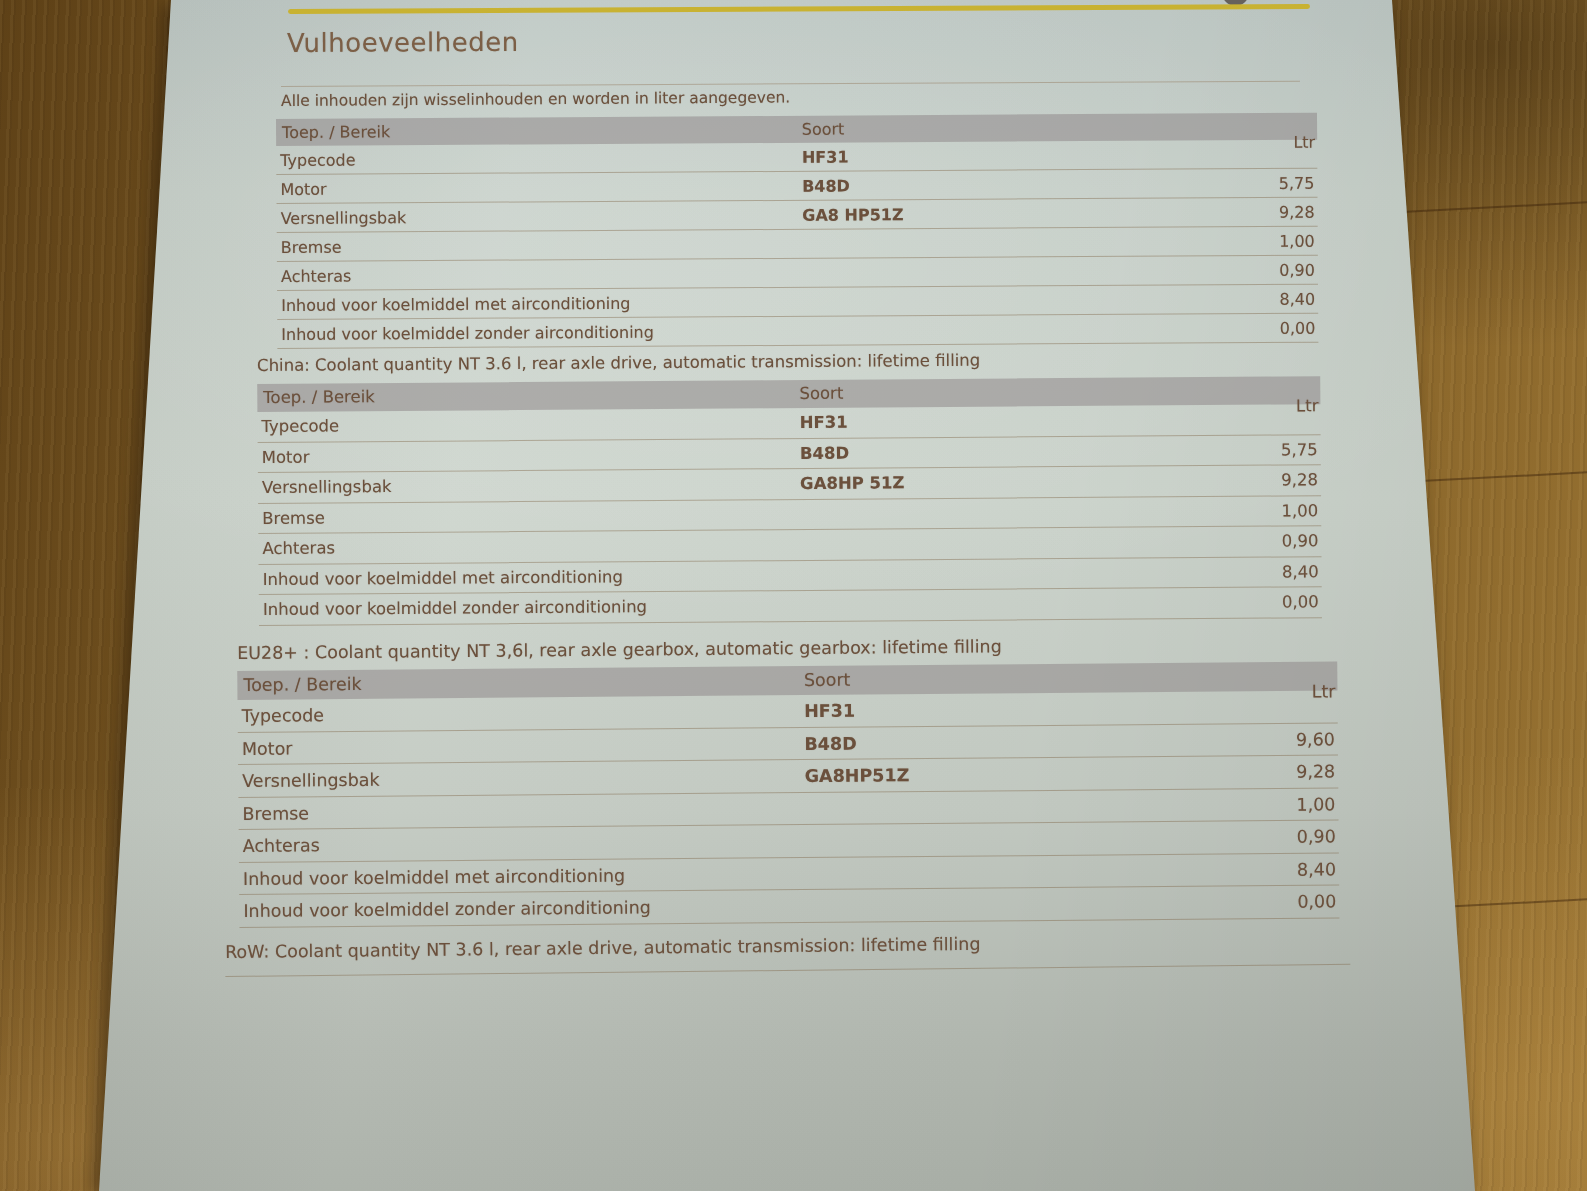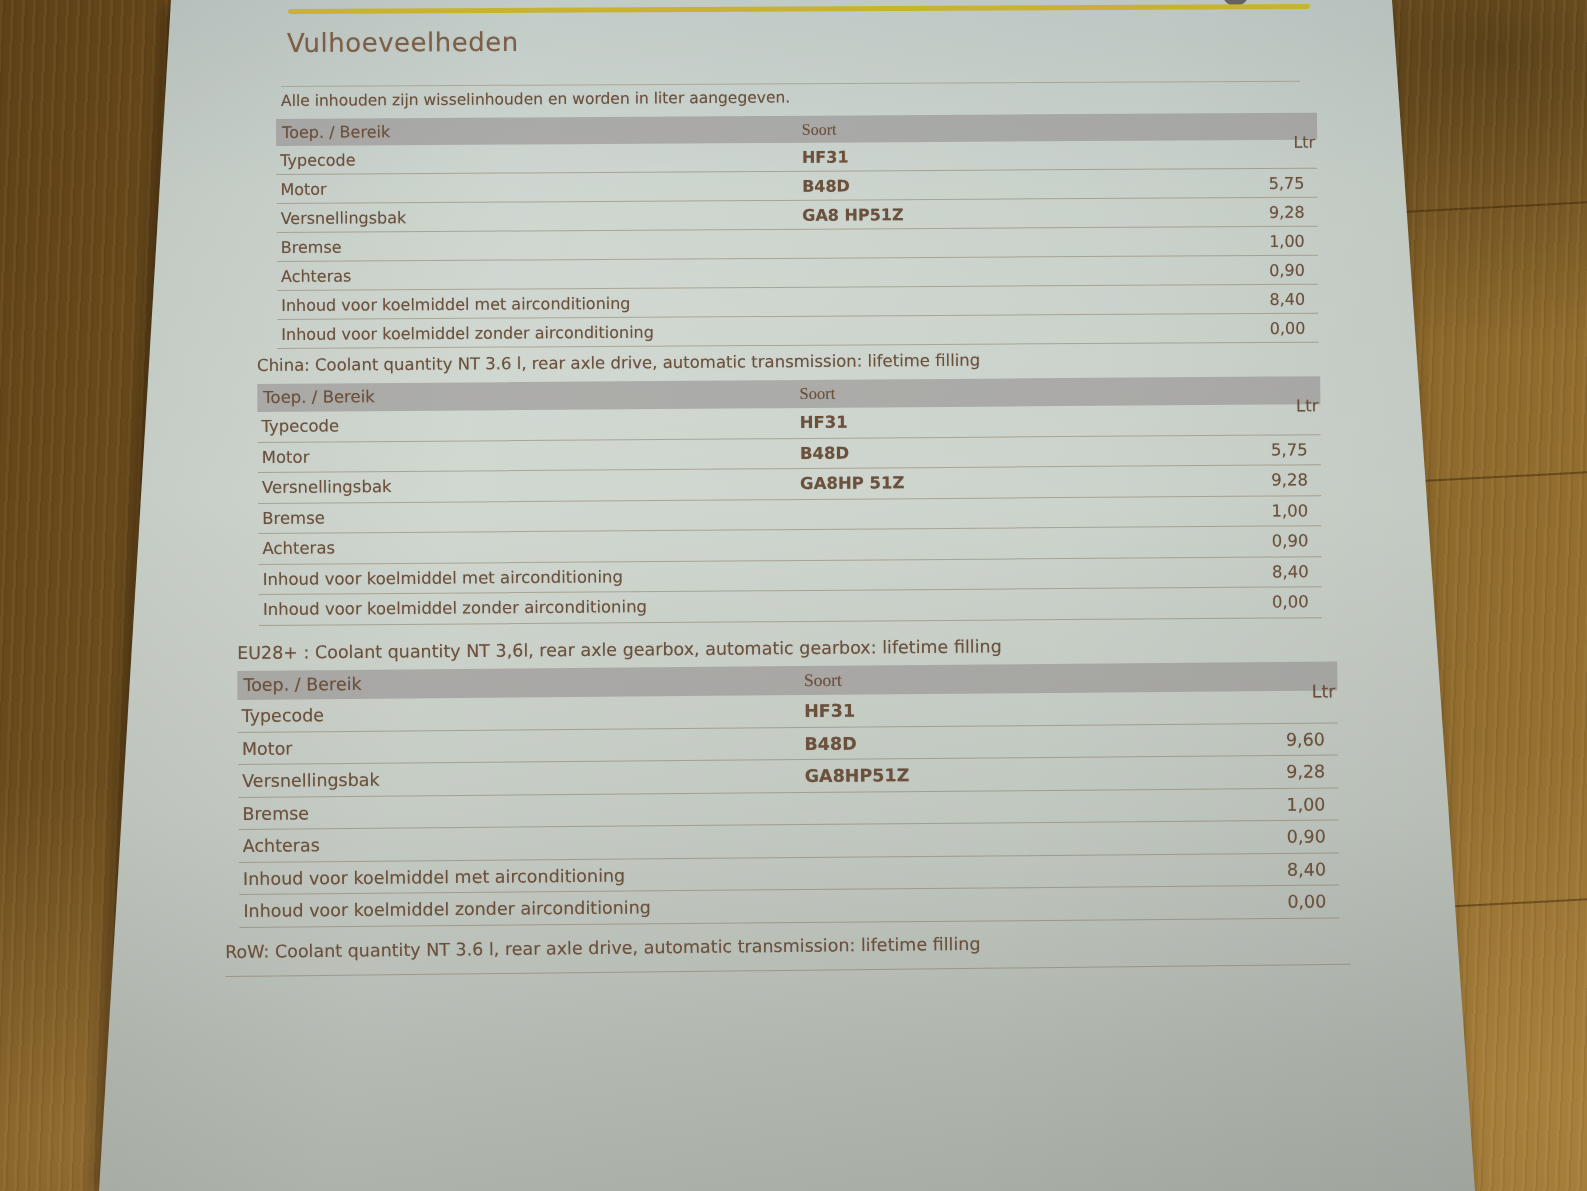--- a/index.html
+++ b/index.html
@@ -73,26 +73,26 @@
 
   .tsec{ position:absolute; transform-origin:left top; }
   .tsec .caption{ font-size:1em; margin-bottom:9px; }
 
   .thead{
     position:relative; width:100%;
     background:rgba(140,132,135,0.52);
   }
   .thead,.trow{ display:block; }
   .thead .c1{ position:absolute; left:6px; top:0; }
-  .thead .c2{ position:absolute; left:var(--soort); top:0;font-family:Liberation Serif, serif; }
+  .thead .c2{ position:absolute; left:var(--soort); top:0; }
   .thead .c3{ position:absolute; right:2px; top:0;margin-top:16px; }
   .trow{ position:relative; width:100%; border-bottom:1px solid rgba(125,98,66,0.42); }
   .trow .lbl{ position:absolute; left:4px; top:0; }
   .trow .soort{ position:absolute; left:var(--soort); top:0;font-weight:bold; }
-  .trow .ltr{ position:absolute; right:13px; top:0; }
+  .trow .ltr{ position:absolute; right:3px; top:0; }
 
   
   #sec0{ left:276px; top:119px; width:1041px; font-size:16px;  --soort:50.5%; transform:rotate(-0.35deg); }
   #sec0 .thead{ height:27px; line-height:27px; }
   #sec0 .trow{ height:29px; line-height:29px; }
 
   #sec1{ left:257px; top:356px; width:1063px; font-size:16.5px; --soort:51%; transform:rotate(-0.42deg); }
   #sec1 .thead{ height:28px; line-height:28px; }
   #sec1 .trow{ height:30.5px; line-height:30.5px; }
 

